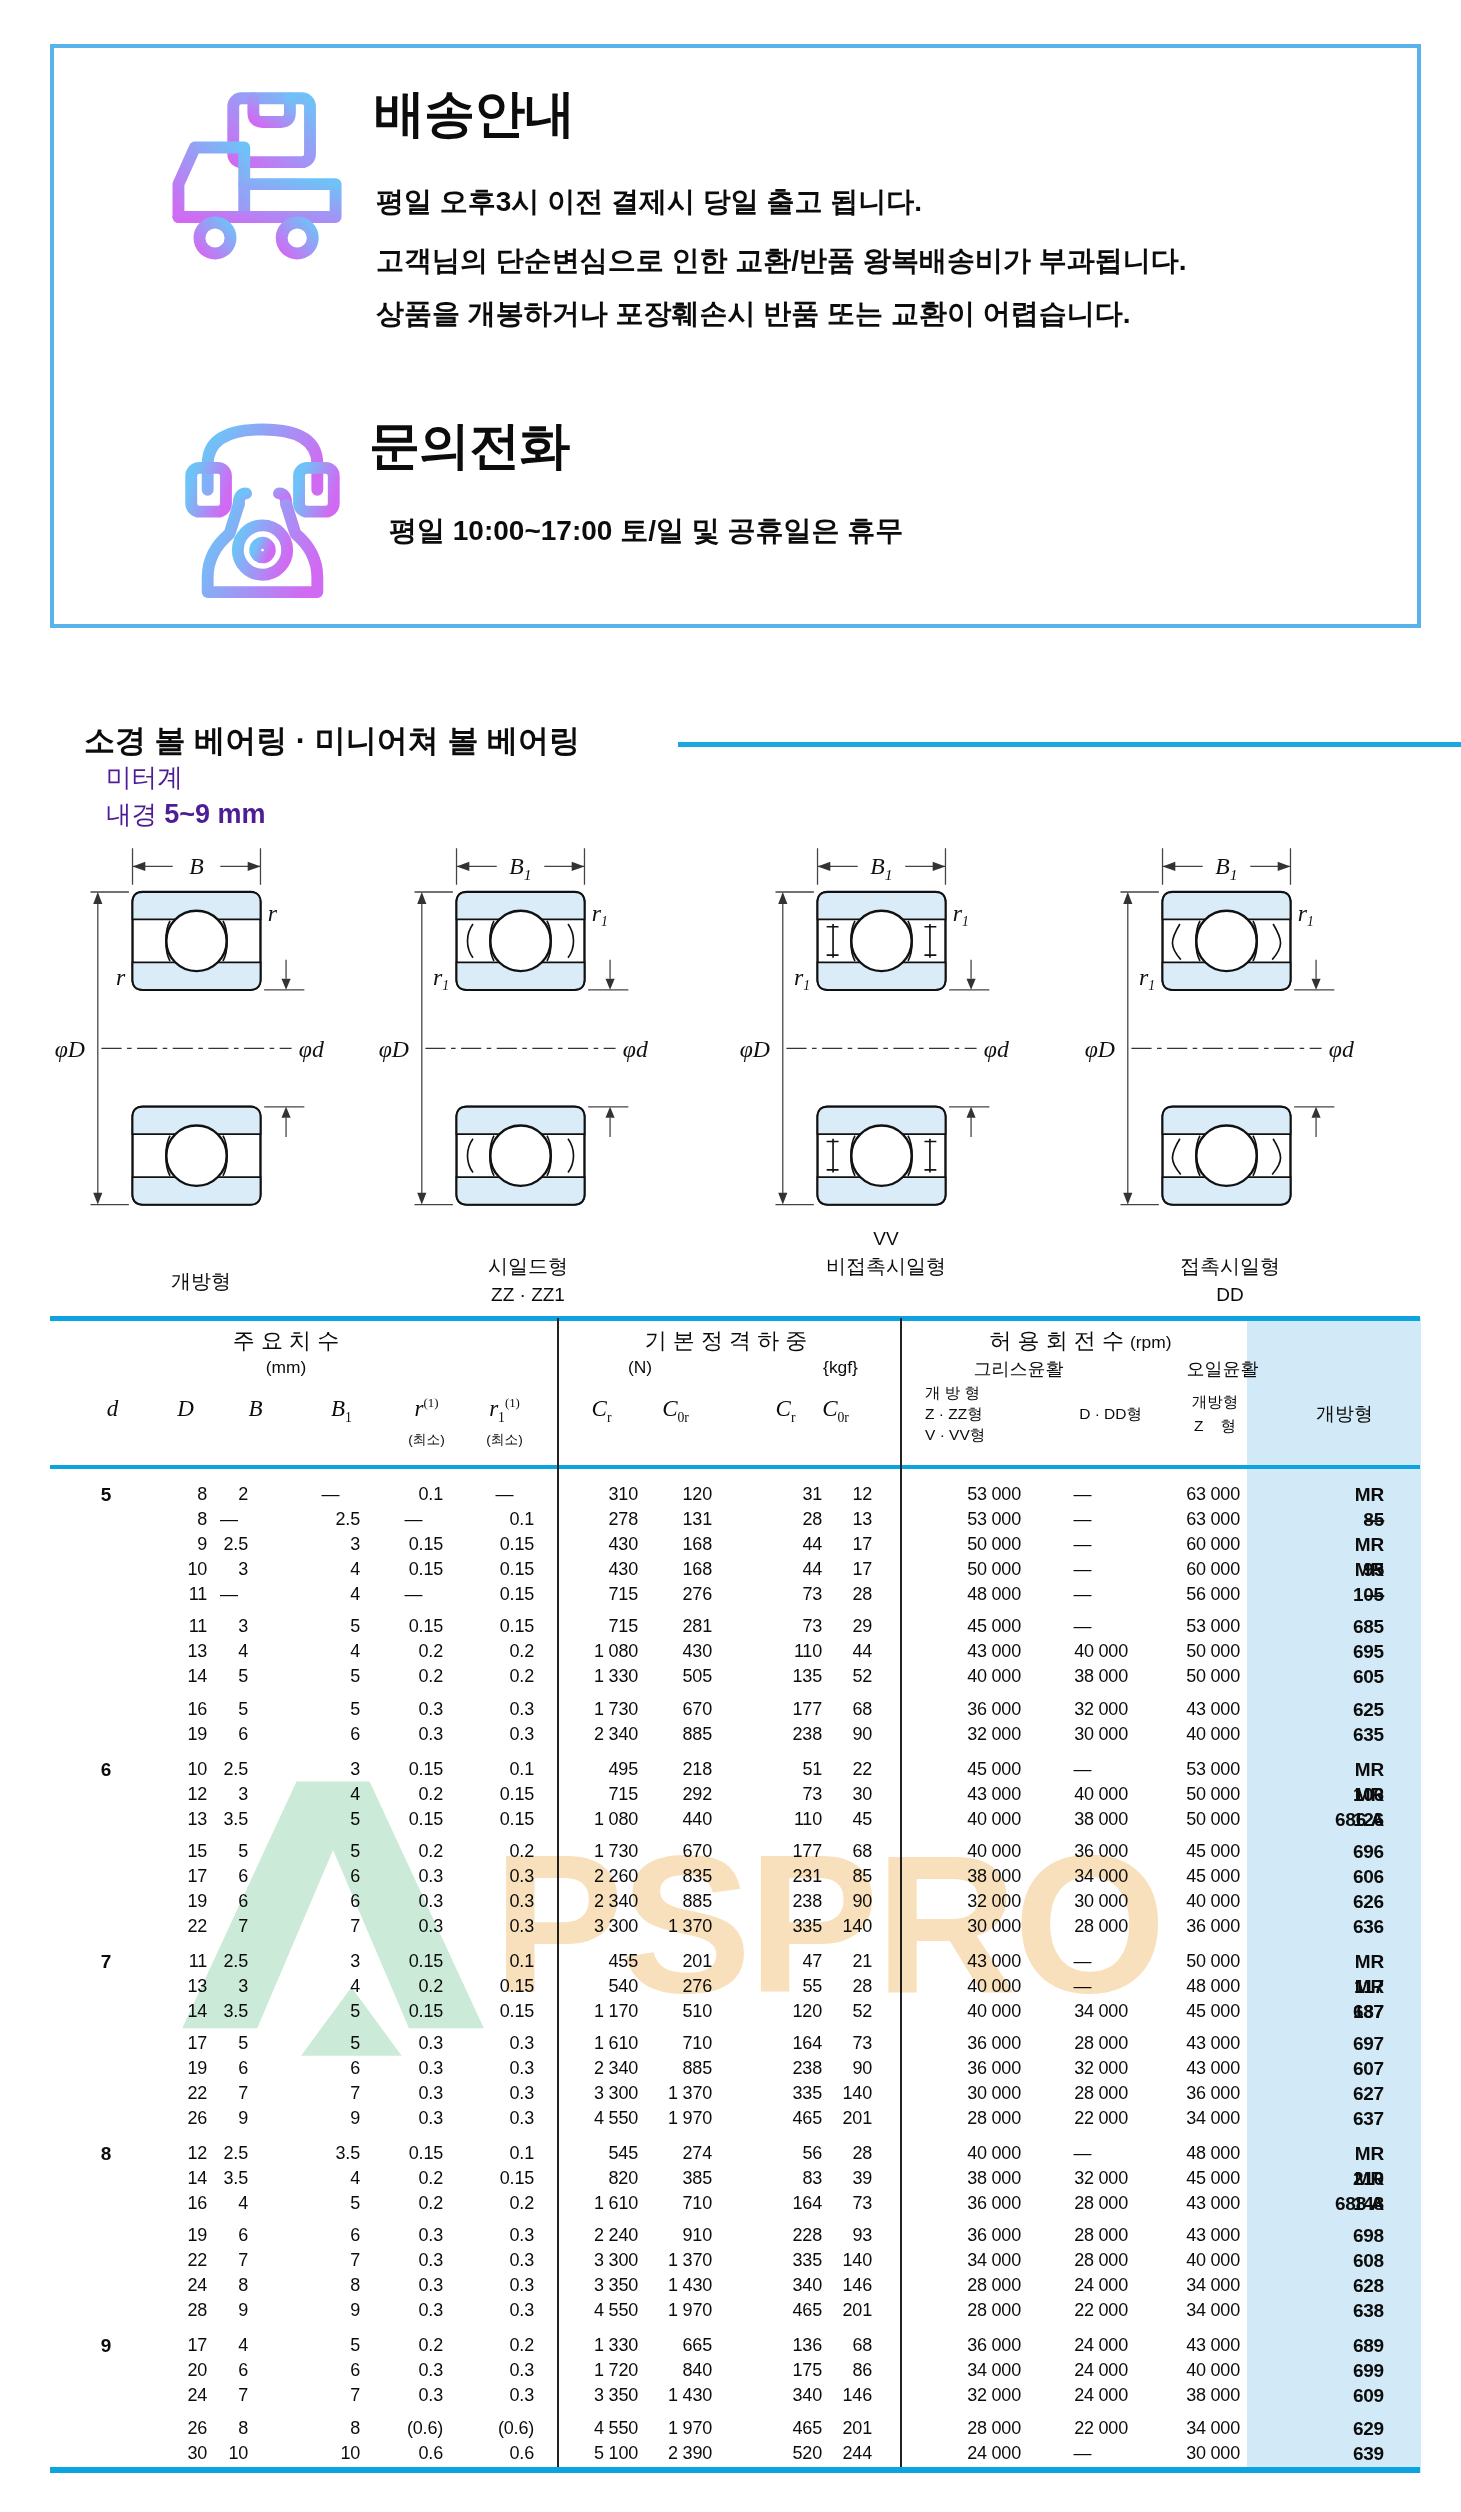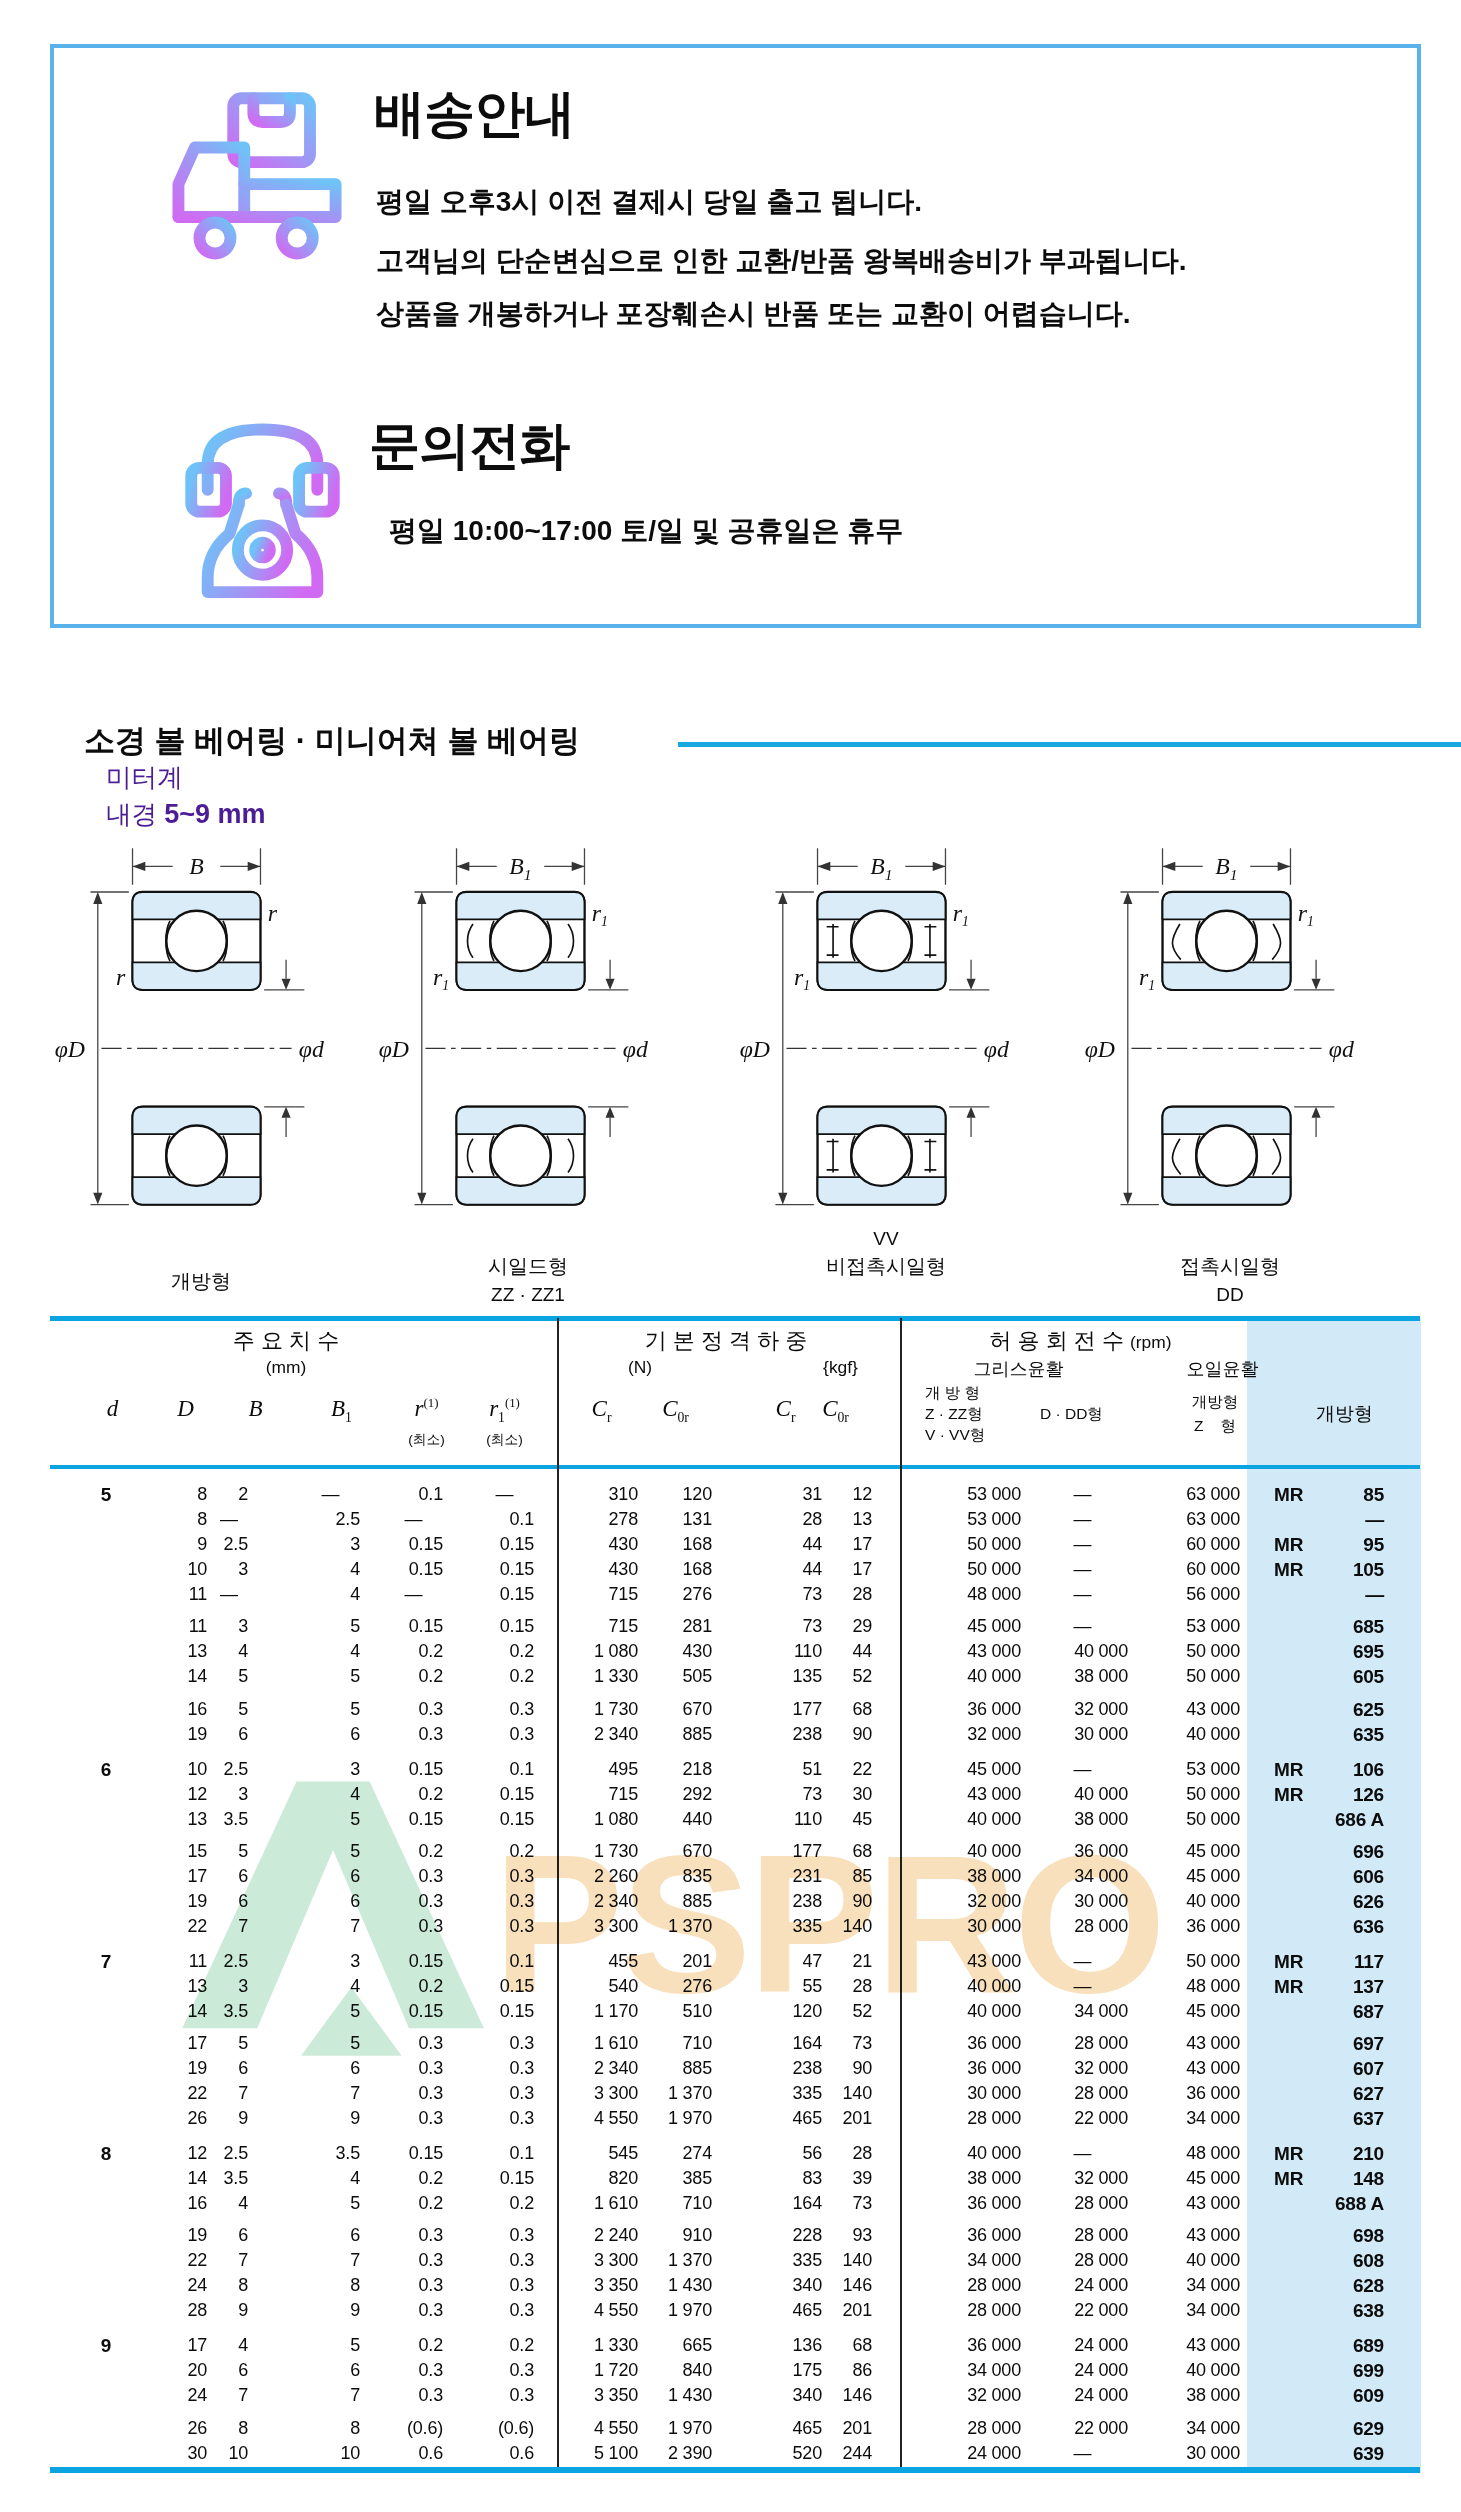--- a/index.html
+++ b/index.html
@@ -54,21 +54,21 @@
   .c-r   {left:384px; width:59px;}
   .c-r1  {left:475px; width:59px;}
   .c-crN {left:565px; width:73px;}
   .c-c0rN{left:639px; width:73px;}
   .c-crK {left:749px; width:73px;}
   .c-c0rK{left:799px; width:73px;}
   .c-g1  {left:930px;width:91px;}
   .c-g2  {left:1037px;width:91px;}
   .c-oil {left:1149px;width:91px;}
   .c-part{left:1274px;width:110px;font-weight:700;font-size:19px;}
-  .c-part.mr{display:flex;justify-content:space-between;}
+  .c-part.mr{display:flex;justify-content:space-between;flex-direction:column;}
   .gapper{position:relative;}
   
   .wmark{position:absolute;left:0;top:0;pointer-events:none;mix-blend-mode:multiply;}
 </style>
 </head>
 <body>
 
 <div class="info-box">
 
   <svg class="abs" style="left:108px;top:41px" width="201" height="192" viewBox="0 0 220 210">
@@ -311,21 +311,21 @@
 <div class="hsym" style="left:468px;top:1396px"><i>r</i><sub>1</sub><sup>(1)</sup></div>
 <div class="hmin" style="left:468px;top:1431px">(최소)</div>
 <div class="hsym" style="left:565px;top:1396px"><i>C</i><sub>r</sub></div>
 <div class="hsym" style="left:639px;top:1396px"><i>C</i><sub>0r</sub></div>
 <div class="hsym" style="left:749px;top:1396px"><i>C</i><sub>r</sub></div>
 <div class="hsym" style="left:799px;top:1396px"><i>C</i><sub>0r</sub></div>
 
 <div class="hsmall" style="left:925px;top:1383px">개 방 형</div>
 <div class="hsmall" style="left:925px;top:1404px">Z · ZZ형</div>
 <div class="hsmall" style="left:925px;top:1425px">V · VV형</div>
-<div class="hsmall" style="left:1040px;top:1404px;width:102px;text-align:left">D · DD형</div>
+<div class="hsmall" style="left:1040px;top:1404px;width:102px;text-align:right">D · DD형</div>
 <div class="hsmall" style="left:1160px;top:1392px;width:110px;text-align:center">개방형</div>
 <div class="hsmall" style="left:1160px;top:1416px;width:110px;text-align:center;white-space:pre">Z    형</div>
 <div class="hgroup" style="left:1276px;top:1401px;width:137px;font-size:19px">개방형</div>
 
 <div class="rows">
     <div class="trow">
       <span class="cell c-d">5</span>
       <span class="cell c-D">8</span>
       <span class="cell c-B">2</span>
       <span class="cell c-B1 dash">—</span>

